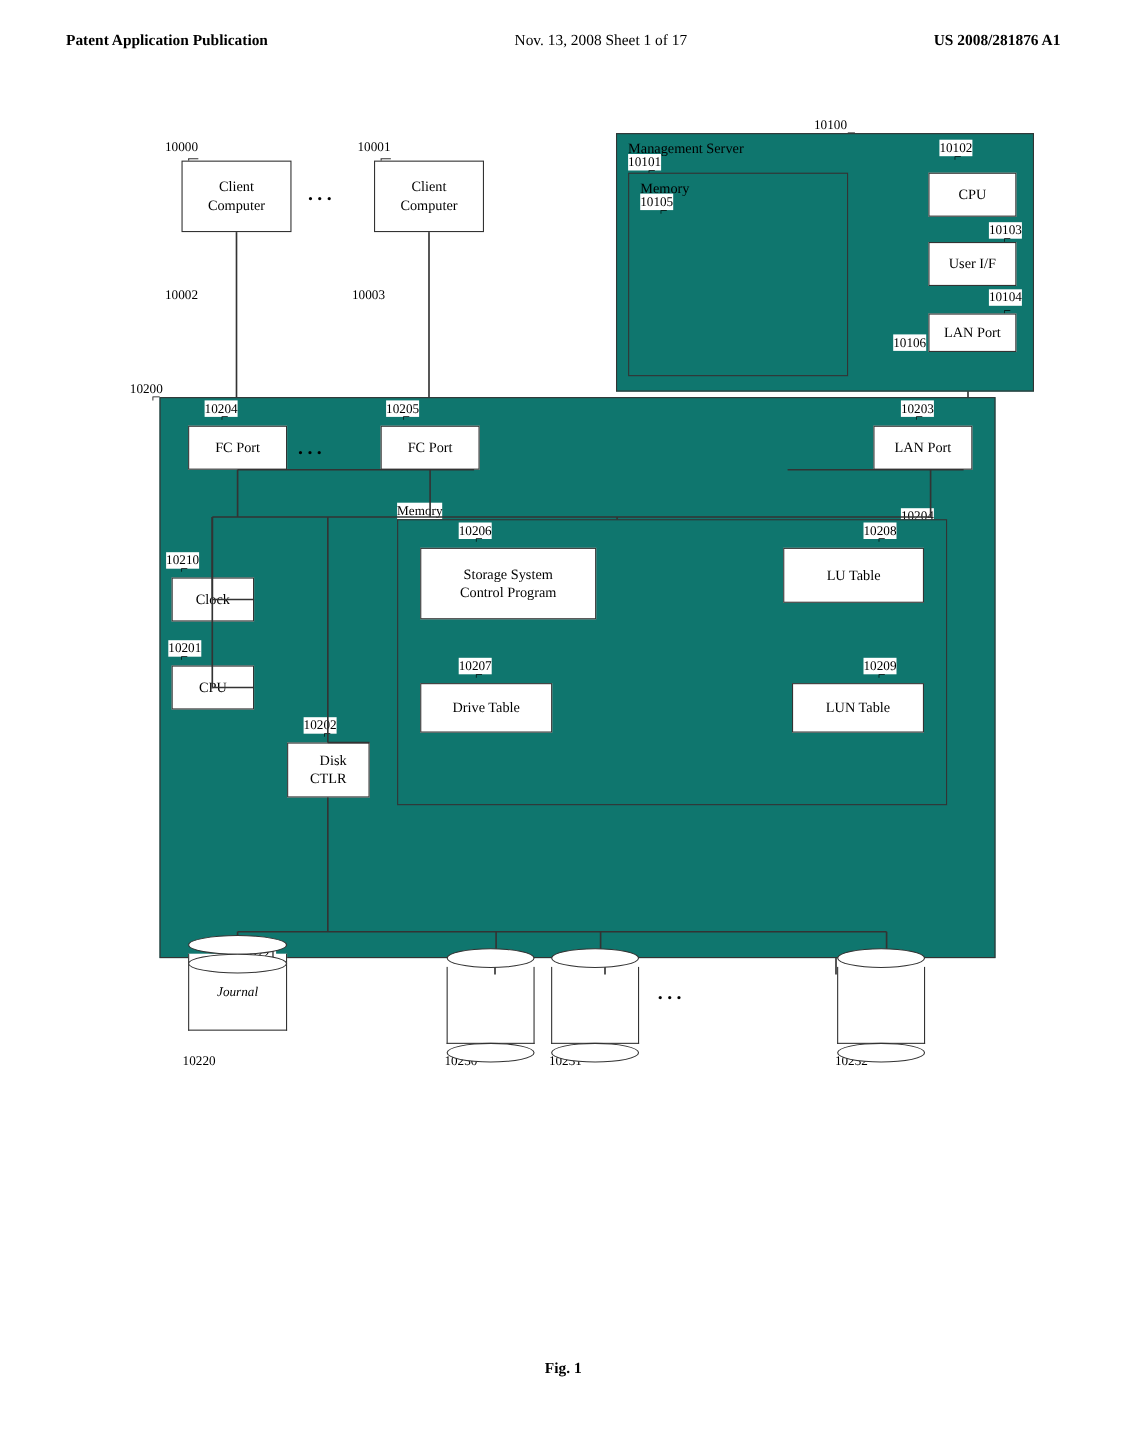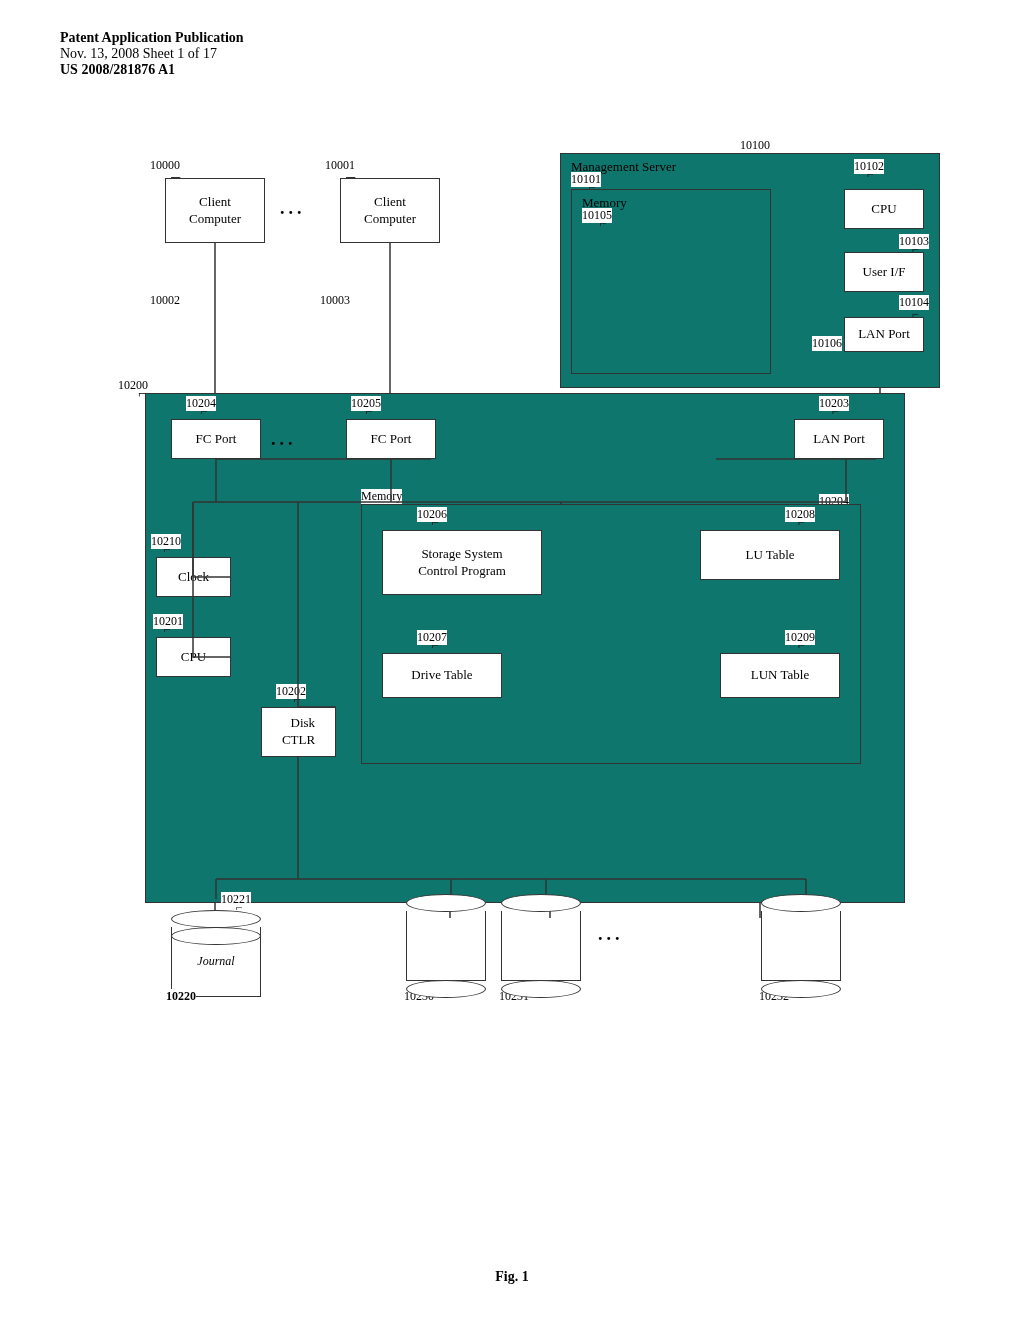--- a/index.html
+++ b/index.html
@@ -20,21 +20,20 @@
       padding: 30px 60px;
     }
 
     
     .header {
       display: flex;
       justify-content: space-between;
       align-items: flex-start;
       margin-bottom: 10px;
       font-size: 14px;
-      flex-direction: column;
     }
     .header-left { font-weight: bold; }
     .header-center { }
     .header-right { font-weight: bold; }
 
     
     .diagram-area {
       position: relative;
       width: 100%;
       height: 1150px;
@@ -252,21 +251,21 @@
 
         <div class="label" style="top:2px; left:55px; font-size:12px;">10206</div>
         <div style="position:absolute; top:10px; left:70px; font-size:12px;">⌐</div>
         <div class="box" style="width:160px; height:65px; top:25px; left:20px;">
           <span style="white-space:pre-line;">Storage System
 Control Program</span>
         </div>
 
         <div class="label" style="top:2px; right:45px; font-size:12px;">10208</div>
         <div style="position:absolute; top:10px; right:55px; font-size:12px;">⌐</div>
-        <div class="box" style="width:140px; height:50px; top:25px; right:20px;">
+        <div class="box" style="width:128px; height:50px; top:25px; right:20px;">
           <span>LU Table</span>
         </div>
 
         <div class="label" style="top:125px; left:55px; font-size:12px;">10207</div>
         <div style="position:absolute; top:133px; left:70px; font-size:12px;">⌐</div>
         <div class="box" style="width:120px; height:45px; top:148px; left:20px;">
           <span>Drive Table</span>
         </div>
 
         <div class="label" style="top:125px; right:45px; font-size:12px;">10209</div>
@@ -307,31 +306,31 @@
 
         <line x1="70" y1="485" x2="70" y2="505" stroke="#333" stroke-width="1.5"></line>
 
         <line x1="305" y1="485" x2="305" y2="505" stroke="#333" stroke-width="1.5"></line>
 
         <line x1="400" y1="485" x2="400" y2="505" stroke="#333" stroke-width="1.5"></line>
 
         <line x1="660" y1="485" x2="660" y2="505" stroke="#333" stroke-width="1.5"></line>
       </svg>
 
-      <div style="position:absolute; top:516px; left:25px;font-style:italic;">
+      <div style="position:absolute; top:488px; left:25px;font-style:italic;">
 
         <div style="width:90px; height:18px; border:1.5px solid #333; border-radius:50%; background:#fff; position:relative; z-index:2;"></div>
         <div class="box" style="width:90px; height:70px; border-left:1.5px solid #333; border-right:1.5px solid #333; border-bottom:1.5px solid #333; border-top:none; margin-top:-1px; font-size:12px;">
           <span>Journal</span>
         </div>
         <div style="width:90px; height:18px; border:1.5px solid #333; border-radius:50%; background:#fff; position:relative; z-index:2; margin-top:-1px;"></div>
       </div>
       <div class="label" style="top:498px; left:75px; font-size:12px;">10221</div>
       <div style="position:absolute; top:506px; left:90px; font-size:12px;">⌐</div>
-      <div class="label" style="top:595px; left:20px; font-size:12px;font-weight:bold;">10220</div>
+      <div class="label" style="top:595px; left:20px; font-size:12px;">10220</div>
 
       <div style="position:absolute; top:500px; left:260px;">
         <div style="width:80px; height:18px; border:1.5px solid #333; border-radius:50%; background:#fff; position:relative; z-index:2;"></div>
         <div style="width:80px; height:70px; border-left:1.5px solid #333; border-right:1.5px solid #333; border-bottom:1.5px solid #333; border-top:none; margin-top:-1px;"></div>
         <div style="width:80px; height:18px; border:1.5px solid #333; border-radius:50%; background:#fff; position:relative; z-index:2; margin-top:-1px;"></div>
       </div>
       <div class="label" style="top:595px; left:258px; font-size:12px;">10230</div>
 
       <div style="position:absolute; top:500px; left:355px;">
         <div style="width:80px; height:18px; border:1.5px solid #333; border-radius:50%; background:#fff; position:relative; z-index:2;"></div>

